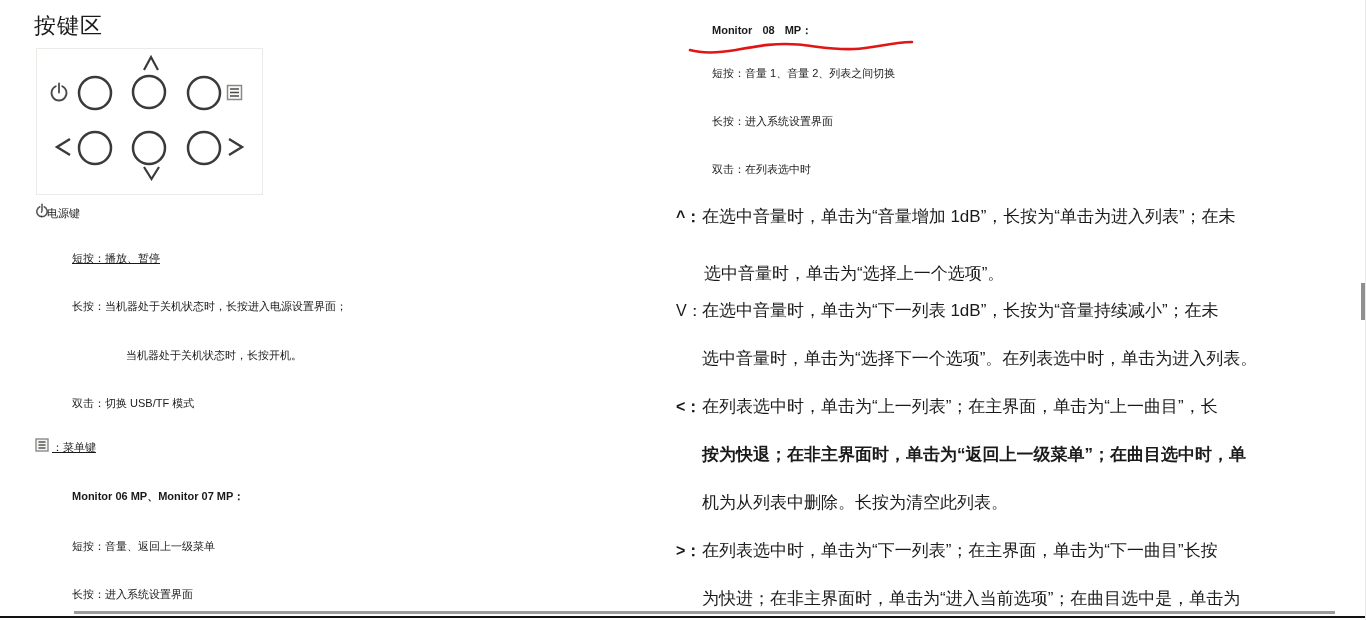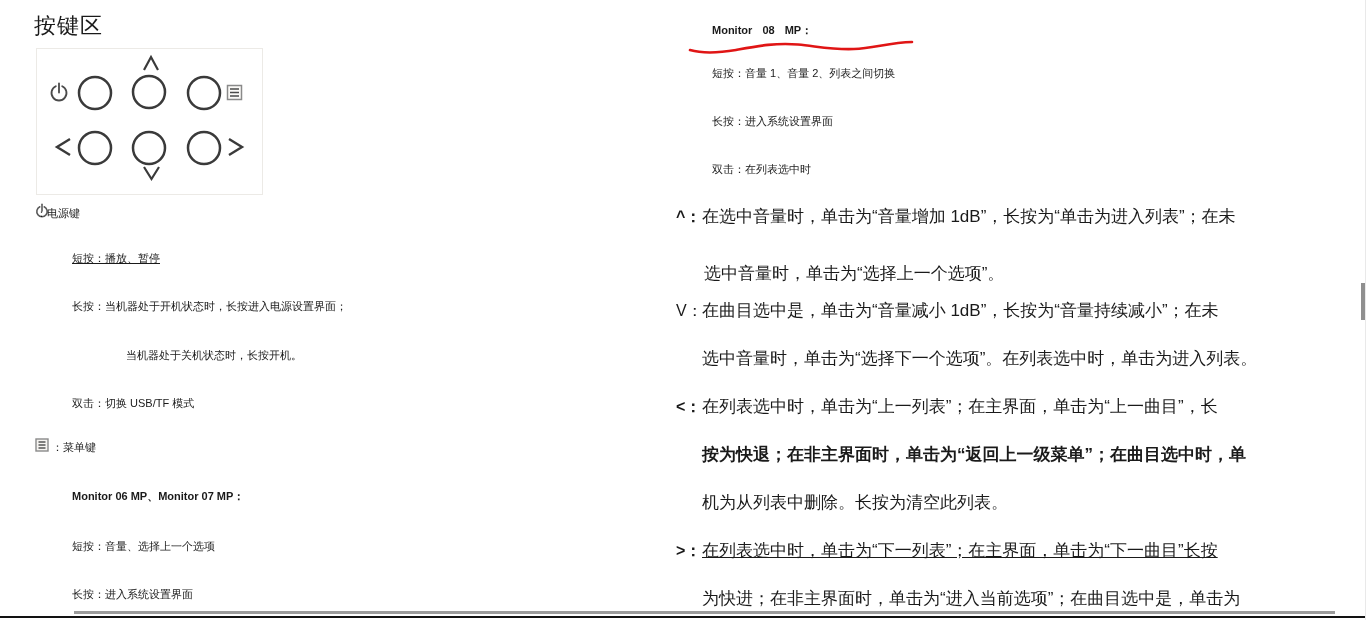--- a/index.html
+++ b/index.html
@@ -60,53 +60,53 @@
     </g>
   </svg>
 </div>
 
 <svg class="abs" style="left:35px;top:202px;" width="14" height="18" viewBox="0 0 14 18">
   <path d="M 4.8 4.8 A 5.2 5.2 0 1 0 9.2 4.8" stroke="#5a5a5a" stroke-width="1.6" fill="none" stroke-linecap="round"></path>
   <line x1="7" y1="2.2" x2="7" y2="9" stroke="#5a5a5a" stroke-width="1.6" stroke-linecap="round"></line>
 </svg>
 <div class="line" style="left:36px;top:202px;text-align:center;">：电源键</div>
 <div class="line" style="left:72px;top:247px;text-decoration:underline;">短按：播放、暂停</div>
-<div class="line" style="left:72px;top:295px;">长按：当机器处于开机状态时，长按进入电源设置界面；</div>
+<div class="line" style="left:72px;top:295px;">长按：当机器处于关机状态时，长按进入电源设置界面；</div>
 <div class="line" style="left:126px;top:344px;text-align:right;">当机器处于关机状态时，长按开机。</div>
 <div class="line" style="left:72px;top:392px;">双击：切换 USB/TF 模式</div>
 
 <svg class="abs" style="left:35px;top:438px;" width="14" height="14" viewBox="0 0 14 14">
   <rect x="1" y="1" width="12" height="12" stroke="#8a8a8a" stroke-width="1.4" fill="#f6f4f1"></rect>
   <line x1="3.5" y1="4" x2="10.5" y2="4" stroke="#4a4a4a" stroke-width="1.4"></line>
   <line x1="3.5" y1="7" x2="10.5" y2="7" stroke="#4a4a4a" stroke-width="1.4"></line>
   <line x1="3.5" y1="10" x2="10.5" y2="10" stroke="#4a4a4a" stroke-width="1.4"></line>
 </svg>
-<div class="line" style="left:52px;top:436px;">：菜单键</div>
+<div class="line" style="left:52px;top:436px;text-decoration:underline;">：菜单键</div>
 <div class="line bold" style="left:72px;top:485px;">Monitor 06 MP、Monitor 07 MP：</div>
-<div class="line" style="left:72px;top:535px;">短按：音量、选择上一个选项</div>
+<div class="line" style="left:72px;top:535px;">短按：音量、返回上一级菜单</div>
 <div class="line" style="left:72px;top:583px;">长按：进入系统设置界面</div>
 
 <div class="line bold model-head" style="left:712px;top:19px;">Monitor 08 MP：</div>
 <svg class="abs" style="left:688px;top:38px;" width="228" height="16" viewBox="0 0 228 16">
   <path d="M 2 12 C 14 15.5, 30 15, 48 12 C 70 8, 88 4.5, 110 6.5 C 130 8.5, 146 12, 166 11 C 186 10, 202 4.5, 224 4" stroke="#e01515" stroke-width="2.6" fill="none" stroke-linecap="round"></path>
 </svg>
 
 <div class="line" style="left:712px;top:62px;">短按：音量 1、音量 2、列表之间切换</div>
 <div class="line" style="left:712px;top:110px;">长按：进入系统设置界面</div>
 <div class="line" style="left:712px;top:158px;">双击：在列表选中时</div>
 
 <div class="keyline" style="left:676px;top:206px;"><span class="marker b">^：</span><span>在选中音量时，单击为“音量增加 1dB”，长按为“单击为进入列表”；在未</span></div>
 <div class="keyline" style="left:704px;top:254px;margin-top:9px;">选中音量时，单击为“选择上一个选项”。</div>
 
-<div class="keyline" style="left:676px;top:300px;"><span class="marker">V：</span><span>在曲目选中是，单击为“音量减小 1dB”，长按为“音量持续减小”；在未</span></div>
+<div class="keyline" style="left:676px;top:300px;"><span class="marker">V：</span><span>在选中音量时，单击为“下一列表 1dB”，长按为“音量持续减小”；在未</span></div>
 <div class="keyline" style="left:702px;top:348px;">选中音量时，单击为“选择下一个选项”。在列表选中时，单击为进入列表。</div>
 
 <div class="keyline" style="left:676px;top:396px;"><span class="marker b">&lt;：</span><span>在列表选中时，单击为“上一列表”；在主界面，单击为“上一曲目”，长</span></div>
 <div class="keyline" style="left:702px;top:444px;font-weight:bold;">按为快退；在非主界面时，单击为“返回上一级菜单”；在曲目选中时，单</div>
 <div class="keyline" style="left:702px;top:492px;">机为从列表中删除。长按为清空此列表。</div>
 
-<div class="keyline" style="left:676px;top:540px;text-decoration:underline;"><span class="marker b">&gt;：</span><span>在列表选中时，单击为“下一列表”；在主界面，单击为“下一曲目”长按</span></div>
+<div class="keyline" style="left:676px;top:540px;"><span class="marker b">&gt;：</span><span>在列表选中时，单击为“下一列表”；在主界面，单击为“下一曲目”长按</span></div>
 <div class="keyline" style="left:702px;top:588px;text-align:right;">为快进；在非主界面时，单击为“进入当前选项”；在曲目选中是，单击为</div>
 
 <div class="gray-rule"></div>
 <div class="black-rule"></div>
 <div class="scroll-track"></div>
 <div class="scroll-thumb"></div>
 
 </body></html>

